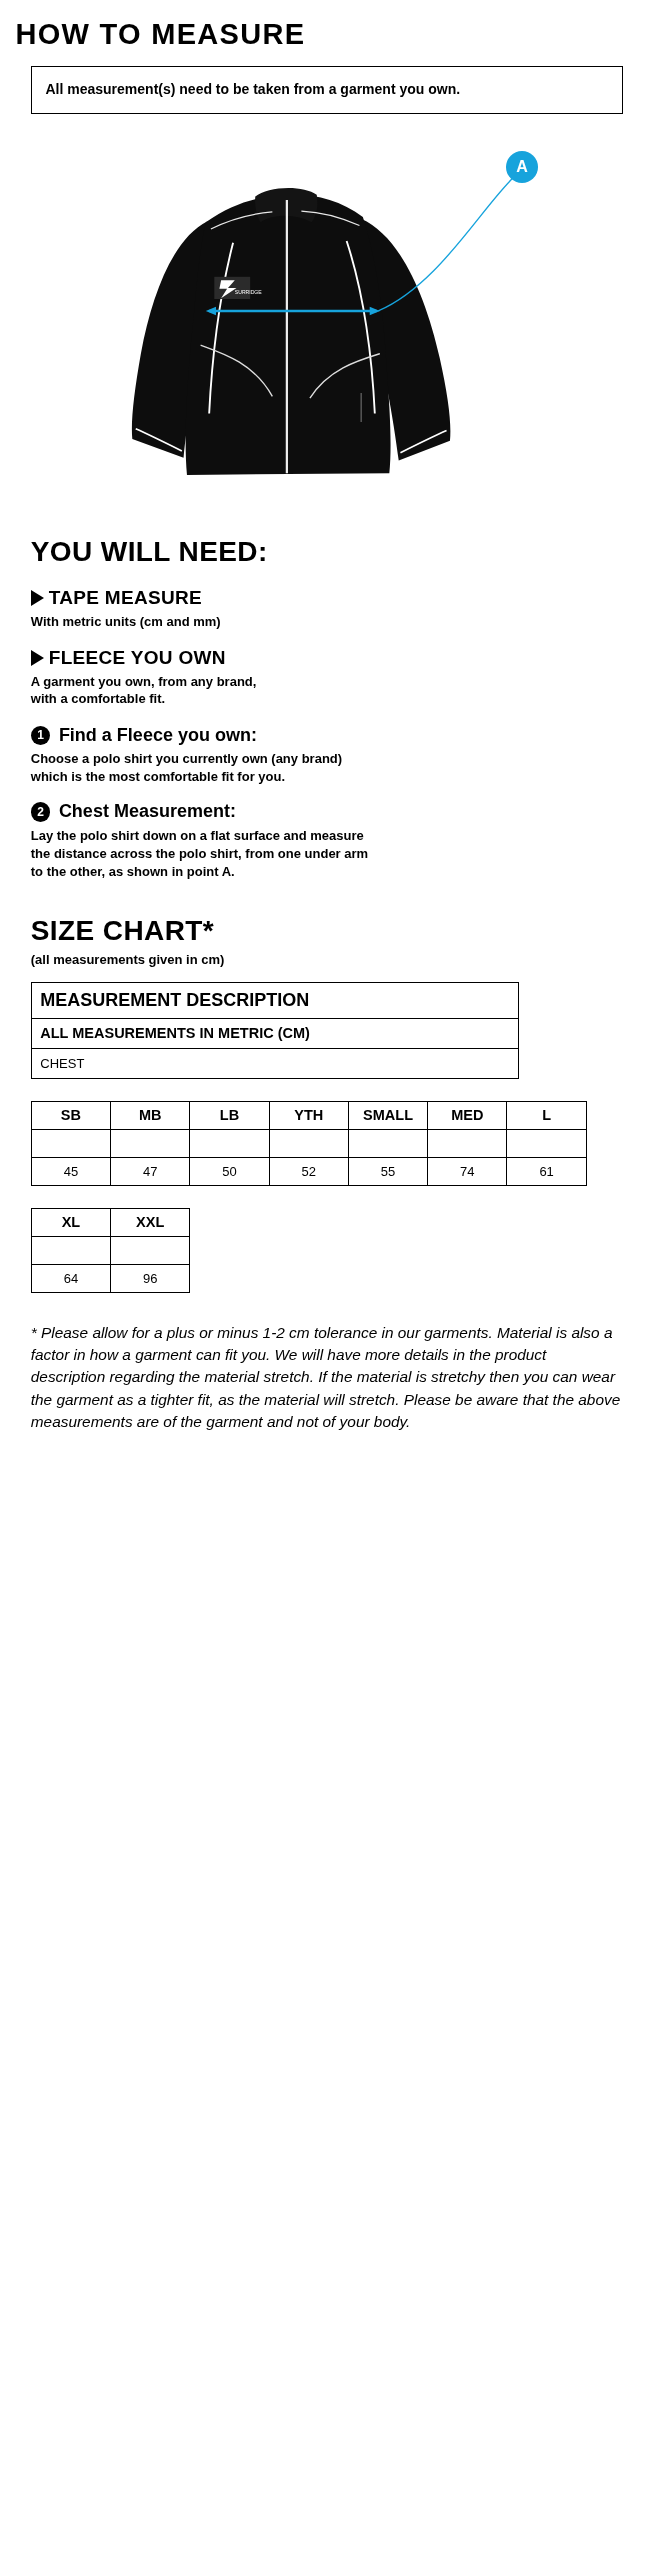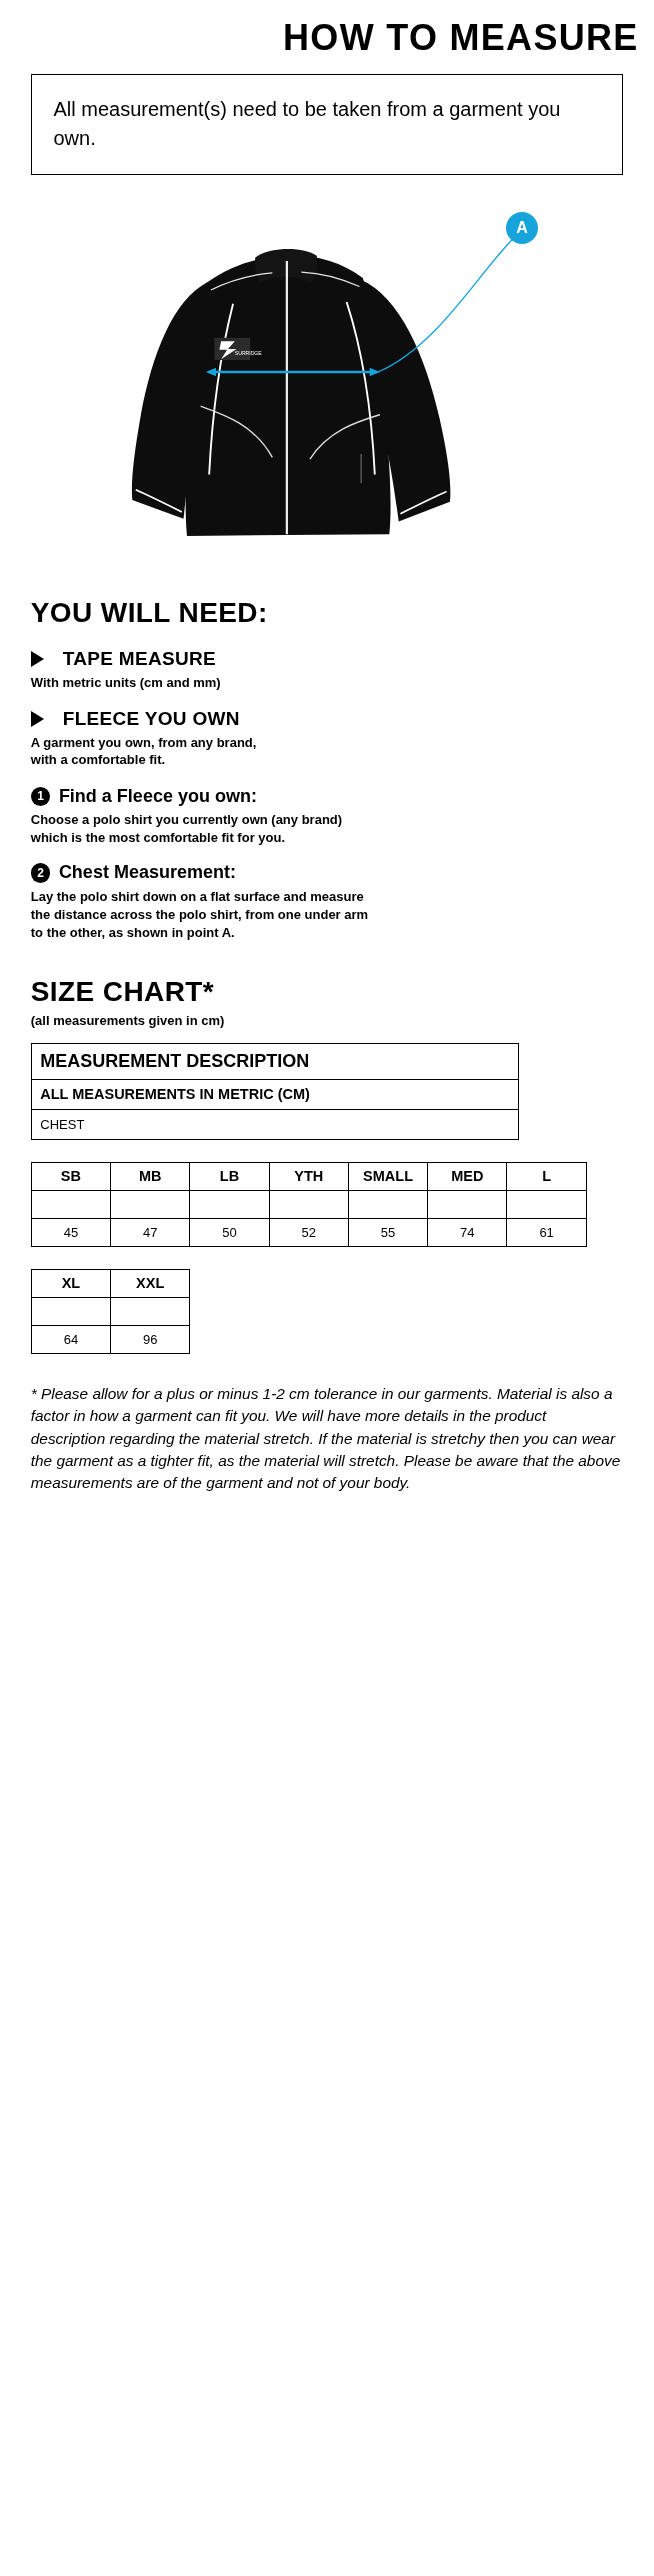--- a/index.html
+++ b/index.html
@@ -12,37 +12,37 @@
   .page {
     width: 654px;
     min-height: 2576px;
     position: relative;
     background: #fff;
     padding: 0 15.4px;
   }
 
   
   .main-title {
-    font-size: 36px;
+    font-size: 29px;
     font-weight: bold;
     letter-spacing: 1.3px;
-    text-align: right;
+    text-align: left;
     margin: 19px 0 17px 0;
     line-height: 1.05;
   }
 
   .notice-box {
     border: 1.7px solid #000;
     margin: 0 15.4px 0 15.4px;
     padding: 12px 13.7px 13.7px 13.7px;
   }
   .notice-box p {
-    margin: 8px;
-    font-size: 20px;
-    font-weight: normal;
+    margin: 0;
+    font-size: 14px;
+    font-weight: bold;
     line-height: 1.45;
   }
 
   
   .illustration {
     position: relative;
     height: 367px;
     margin-top: 26px;
   }
   .jacket-wrap {
@@ -89,21 +89,21 @@
     font-size: 13px;
     font-weight: bold;
     margin: 0 0 15.4px 15.4px;
   }
 
   
   .need-item { margin: 0 0 17px 15.4px; }
   .need-head {
     display: flex;
     align-items: center;
-    gap: 19px;
+    gap: 5px;
   }
   .tri {
     width: 0; height: 0;
     border-left: 13.7px solid #000;
     border-top: 8.5px solid transparent;
     border-bottom: 8.5px solid transparent;
     display: inline-block;
   }
   .need-head-label {
     font-size: 19px;

